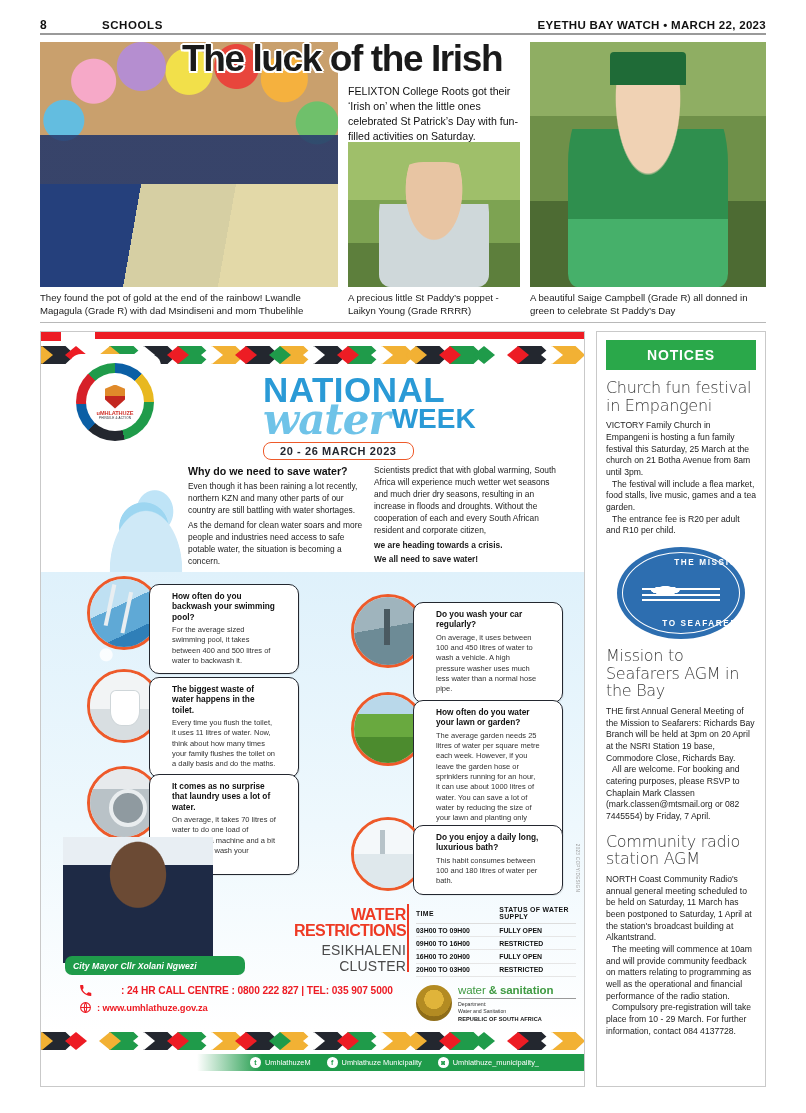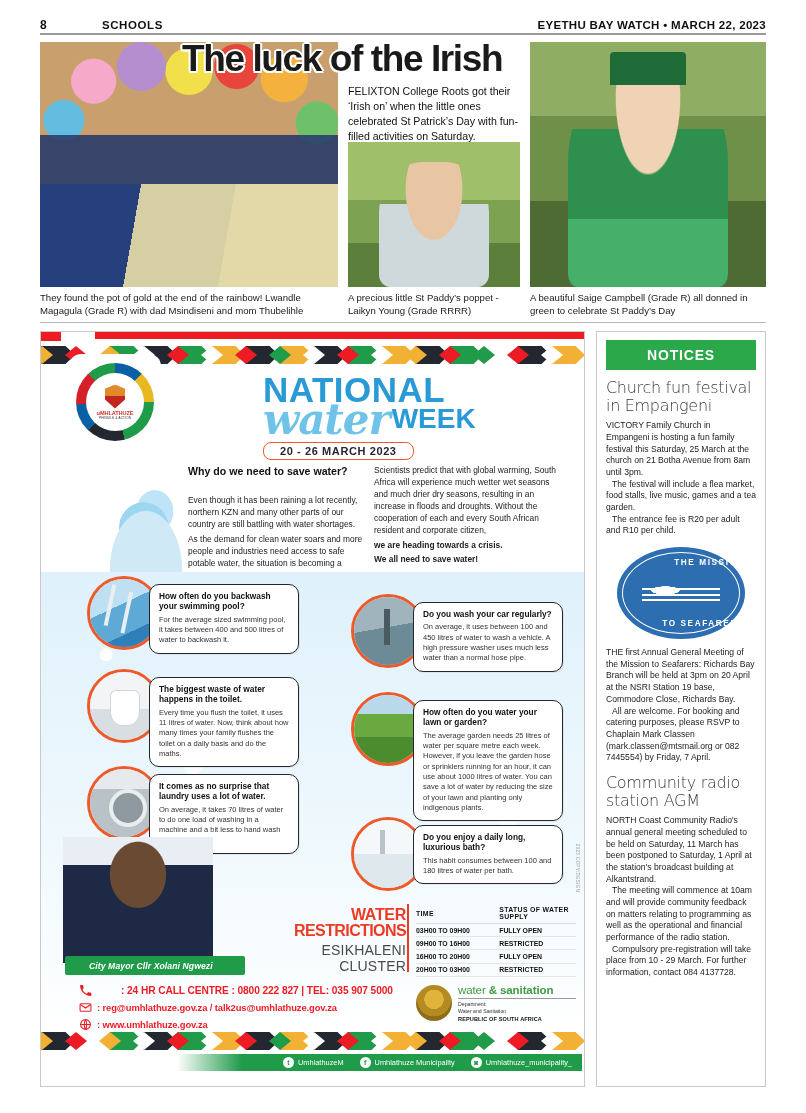--- a/index.html
+++ b/index.html
@@ -165,21 +165,21 @@
   }
   .nww-week { font-size: 28px; font-weight: bold; color: #2a9ad6; margin-left: 2px; margin-bottom: 3px; }
   .nww-dates {
     margin-top: 4px; display: inline-block; border: 1.5px solid #ee5a2a; border-radius: 8px;
     padding: 2px 16px; font-size: 11px; font-weight: bold; color: #23272f; letter-spacing: .6px;
   }
 
   
   #copy-left  { position: absolute; left: 147px; top: 133px; width: 175px; }
   #copy-right { position: absolute; left: 333px; top: 133px; width: 190px; }
-  .copy-head { font-size: 10.6px; font-weight: bold; color: #111; margin-bottom: 18px; }
+  .copy-head { font-size: 10.6px; font-weight: bold; color: #111; margin-bottom: 4px; }
   .copy-body { font-size: 8.4px; line-height: 1.42; color: #222; }
   .copy-body p { margin-bottom: 3px; }
   .copy-body .bold { font-weight: bold; }
 
   
   #splash {
     position: absolute; left: 50px; top: 148px; width: 110px; height: 105px;
     background:
       radial-gradient(ellipse at 50% 86%, #cfe9f7 0 46%, transparent 47%),
       radial-gradient(ellipse at 48% 45%, #9dd6f1 0 30%, transparent 31%),
@@ -198,21 +198,21 @@
   }
 
   
   .tip { position: absolute; display: flex; align-items: flex-start; }
   .tip-photo {
     flex: 0 0 auto; width: 74px; height: 74px; border-radius: 50%;
     border: 3px solid #ee5a2a; overflow: hidden; position: relative;
   }
   .tip-box {
     position: relative; background: #fff; border: 1.2px solid #23272f;
-    border-radius: 10px; padding: 6px 9px 7px; margin-left: -12px; margin-top: 8px;
+    border-radius: 10px; padding: 6px 22px 7px; margin-left: -12px; margin-top: 8px;
     box-shadow: 1px 1px 0 rgba(0,0,0,.06);
   }
   .tip-title { font-size: 8.3px; font-weight: bold; color: #111; line-height: 1.25; margin-bottom: 3px; }
   .tip-text  { font-size: 7.5px; line-height: 1.38; color: #333; }
 
   .tip-left  { left: 46px; }
   .tip-right { left: 310px; }
   .tip-left .tip-box  { width: 150px; }
   .tip-right .tip-box { width: 150px; }
 
@@ -253,22 +253,22 @@
 
   
   #mayor-photo {
     position: absolute; left: 22px; top: 505px; width: 150px; height: 126px;
     background:
       radial-gradient(ellipse at 50% 30%, #6b4a34 0 26%, transparent 27%),
       linear-gradient(180deg, #e8eef3 0 22%, #1e2a45 22% 100%);
   }
   #mayor-badge {
     position: absolute; left: 24px; top: 624px; width: 180px; height: 19px;
-    background: #1f9b4a; border-radius: 2px; display: flex; align-items: center;
-    padding-left: 24px;
+    background: #1f9b4a; border-radius: 7px; display: flex; align-items: center;
+    padding-left: 8px;
     text-align: right;
   }
   #mayor-badge span {
     font-size: 8.6px; font-weight: bold; font-style: italic; color: #fff; letter-spacing: .1px;
   }
 
   
   #restrict { position: absolute; left: 250px; top: 575px; width: 115px; text-align: right; }
   .res-w { font-size: 16px; font-weight: bold; color: #ee3a24; letter-spacing: -.3px; line-height: 1; }
   .res-r { font-size: 16px; font-weight: bold; color: #ee3a24; letter-spacing: -.6px; line-height: 1.05; }
@@ -306,23 +306,23 @@
     background: radial-gradient(circle at 50% 40%, #e0b43a 0 34%, #b38b22 35% 60%, #8f6d18 61% 100%);
   }
   .dws-t1 { font-size: 11.5px; color: #3f9a42; font-weight: 500; letter-spacing: -.1px; }
   .dws-t1 b { color: #3f9a42; }
   .dws-rule { width: 118px; height: 1px; background: #9a9a9a; margin: 2px 0 2px; }
   .dws-t2 { font-size: 5.2px; color: #333; line-height: 1.4; }
   .dws-t3 { font-size: 5.6px; color: #111; font-weight: bold; letter-spacing: .1px; }
 
   
   #social {
-    position: absolute; left: 136px; top: 722px; width: 405px; height: 17px;
+    position: absolute; left: 156px; top: 722px; width: 405px; height: 17px;
     background: linear-gradient(90deg, rgba(31,155,74,0) 0, #1f9b4a 16%, #1f9b4a 100%);
-    display: flex; align-items: center; justify-content: flex-end; gap: 16px; padding-right: 10px;
+    display: flex; align-items: center; justify-content: center; gap: 16px; padding-right: 10px;
   }
   .soc { display: flex; align-items: center; gap: 4px; }
   .soc-ico {
     width: 11px; height: 11px; border-radius: 50%; background: #fff; color: #1f9b4a;
     font-size: 7px; display: flex; align-items: center; justify-content: center; font-weight: bold;
   }
   .soc-txt { font-size: 7.4px; color: #fff; }
 
   .credit {
     position: absolute; right: 4px; top: 560px; font-size: 4.6px; color: #999;
@@ -625,29 +625,20 @@
       <span class="c-ico">
         <svg viewBox="0 0 24 24" width="13" height="13" fill="#ed1c24">
             <path d="M6.6 10.8c1.6 3.2 4.2 5.8 7.4 7.4l2.5-2.5c.3-.3.8-.4 1.2-.3 1.2.4 2.6.6 4 .6.6 0 1 .5 1 1V21c0 .6-.4 1-1 1C10.6 22 2 13.4 2 2.8c0-.6.5-1 1-1h3.9c.6 0 1 .4 1 1 0 1.4.2 2.7.6 4 .1.4 0 .9-.3 1.2L6.6 10.8z"></path>
           </svg>
       </span>
       <span class="c-txt big">: 24 HR CALL CENTRE : 0800 222 827   |   TEL: 035 907 5000</span>
     </div>
     <div class="c-line">
       <span class="c-ico">
         <svg viewBox="0 0 24 24" width="13" height="13" fill="none" stroke="#ed1c24" stroke-width="2">
-            <rect x="2" y="5" width="20" height="14" rx="2"></rect>
-            <path d="M2.5 6.5 12 13l9.5-6.5"></path>
-          </svg>
-      </span>
-      <span class="c-txt">: reg@umhlathuze.gov.za / talk2us@umhlathuze.gov.za</span>
-    </div>
-    <div class="c-line">
-      <span class="c-ico">
-        <svg viewBox="0 0 24 24" width="13" height="13" fill="none" stroke="#ed1c24" stroke-width="2">
             <circle cx="12" cy="12" r="9"></circle>
             <path d="M3 12h18M12 3c3 3.5 3 14 0 18M12 3c-3 3.5-3 14 0 18"></path>
           </svg>
       </span>
       <span class="c-txt">: www.umhlathuze.gov.za</span>
     </div>
   </div>
 
   <div id="dws">
     <div class="dws-crest"></div>
@@ -754,20 +745,21 @@
       <p class="indent">The entrance fee is R20 per adult and R10 per child.</p>
     </div>
   </div>
 
   <div>
     <div id="mission-logo">
       <div class="mission-top">THE MISSION</div>
       <div class="mission-wave"></div>
       <div class="mission-bot">TO SEAFARERS</div>
     </div>
+    <div class="notice-title">Mission to Seafarers AGM in the Bay</div>
     <div class="notice-body">
       <p>THE first Annual General Meeting of the Mission to Seafarers: Richards Bay Branch will be held at 3pm on 20 April at the NSRI Station 19 base, Commodore Close, Richards Bay.</p>
       <p class="indent">All are welcome. For booking and catering purposes, please RSVP to Chaplain Mark Classen (mark.classen@mtsmail.org or 082 7445554) by Friday, 7 April.</p>
     </div>
   </div>
 
   <div>
     <div class="notice-title">Community radio station AGM</div>
     <div class="notice-body">
       <p>NORTH Coast Community Radio's annual general meeting scheduled to be held on Saturday, 11 March has been postponed to Saturday, 1 April at the station's broadcast building at Alkantstrand.</p>

